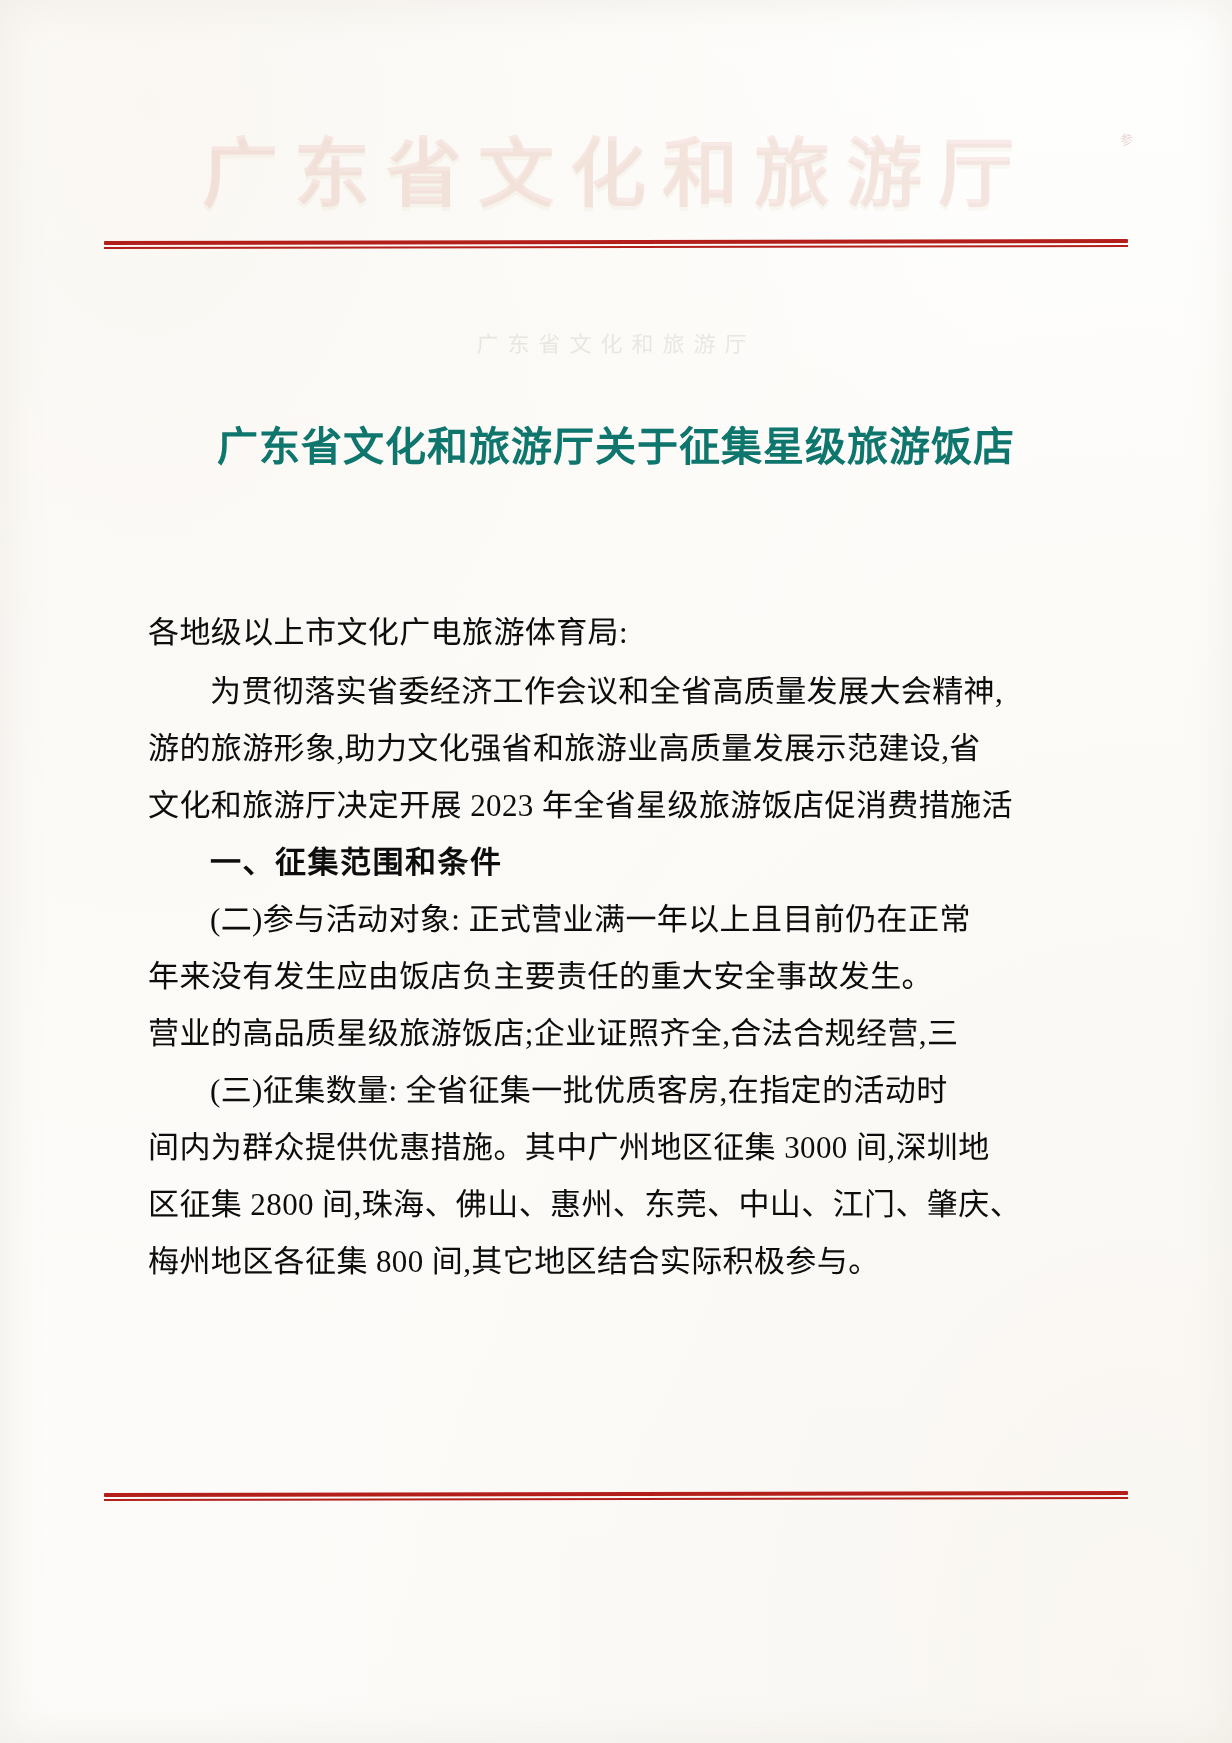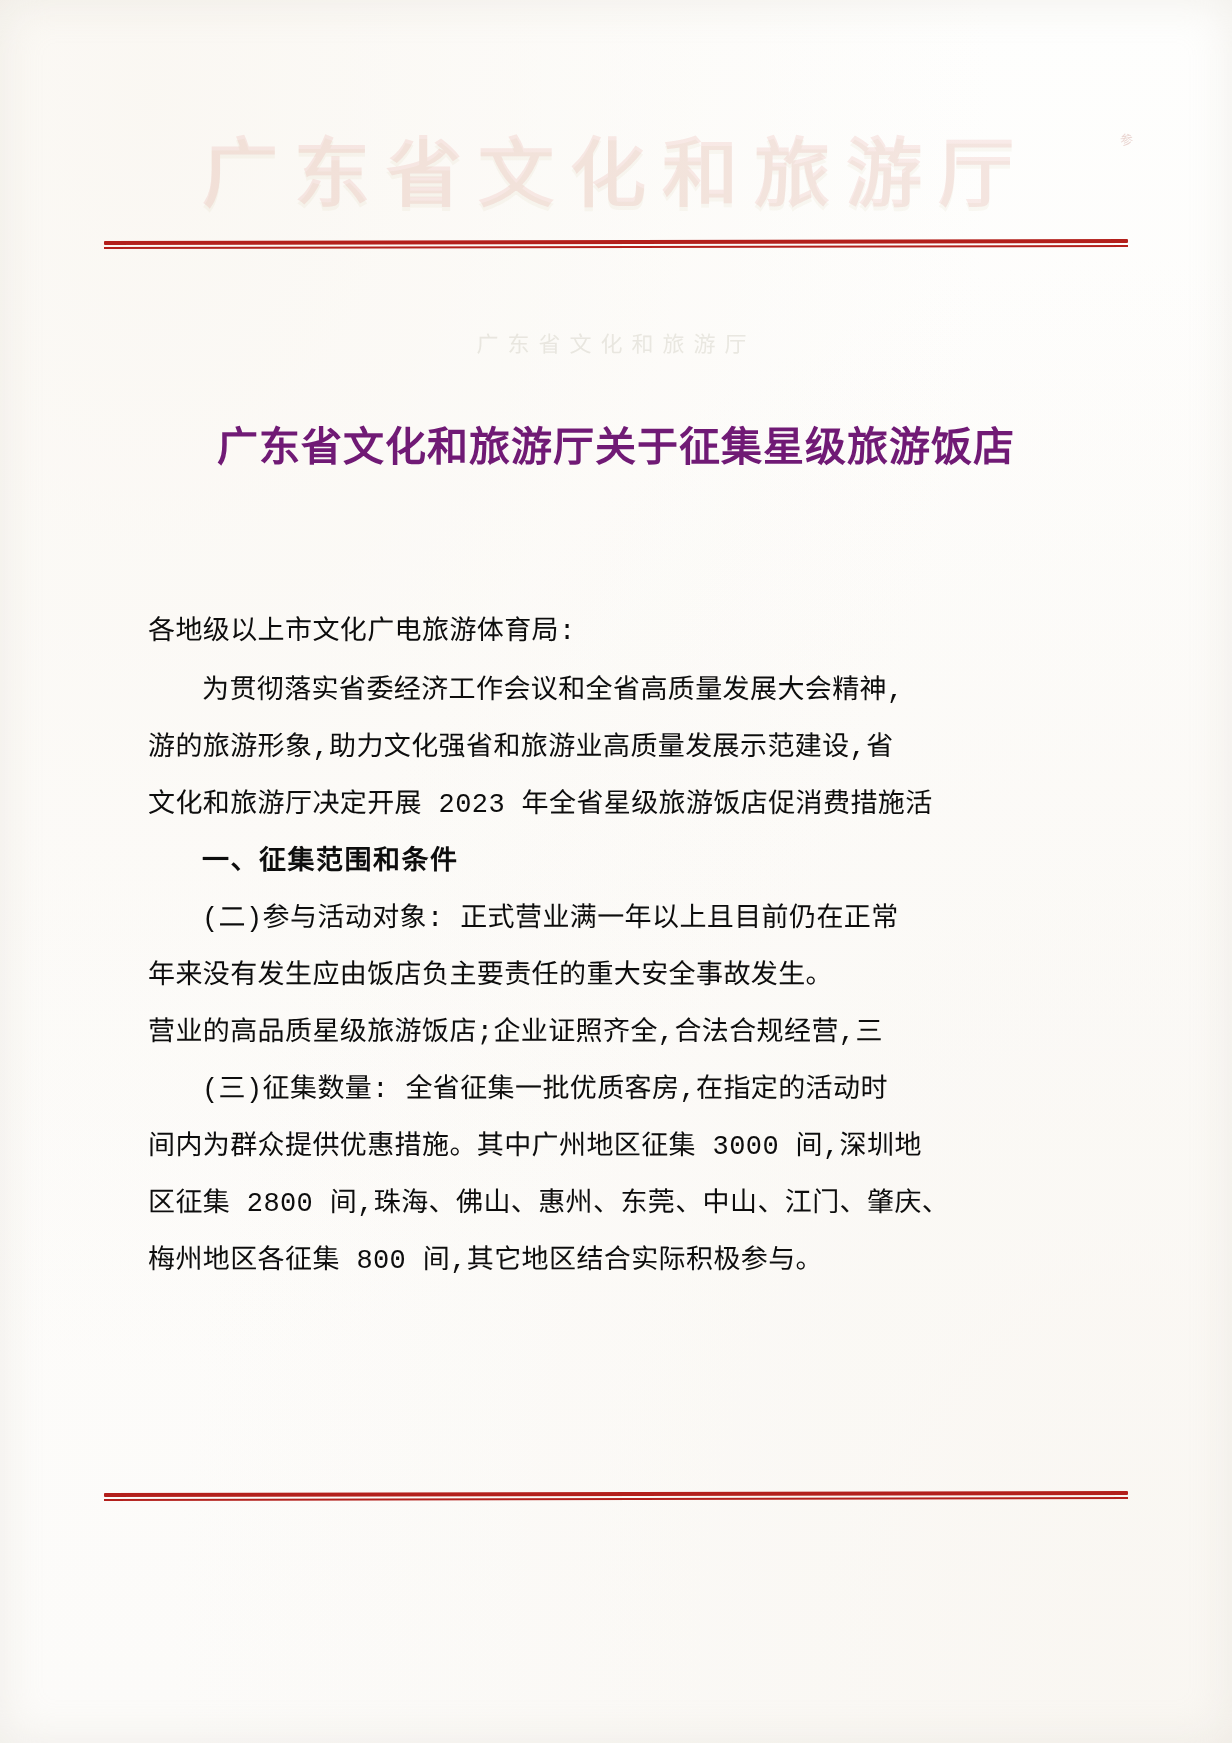--- a/index.html
+++ b/index.html
@@ -127,36 +127,36 @@
   .doc-title {
     position: absolute;
     left: 120px;
     right: 120px;
     top: 418px;
     text-align: center;
     font-family: "DejaVu Serif", "Liberation Serif", serif;
     font-weight: bold;
     font-size: 41px;
     line-height: 1.42;
-    color: #701a75;
+    color: #0f766e;
     letter-spacing: 1px;
   }
   .doc-title .tl {
     display: block;
     white-space: nowrap;
   }
 
   
   .body-block {
     position: absolute;
     left: 148px;
     width: 936px;
     top: 604px;
-    font-family: Liberation Mono, monospace;
-    font-size: 27px;
+    font-family: Liberation Serif, serif;
+    font-size: 31px;
     line-height: 57px;
     color: #0d0d0d;
     letter-spacing: 0.4px;
   }
   .para {
     margin: 0;
     text-align: justify;
     text-justify: inter-ideograph;
     white-space: nowrap;
   }

